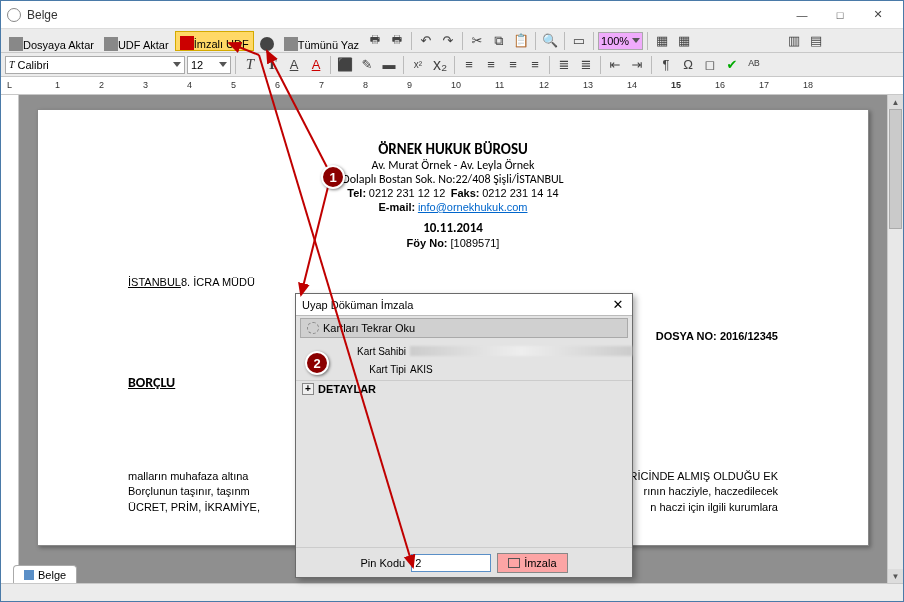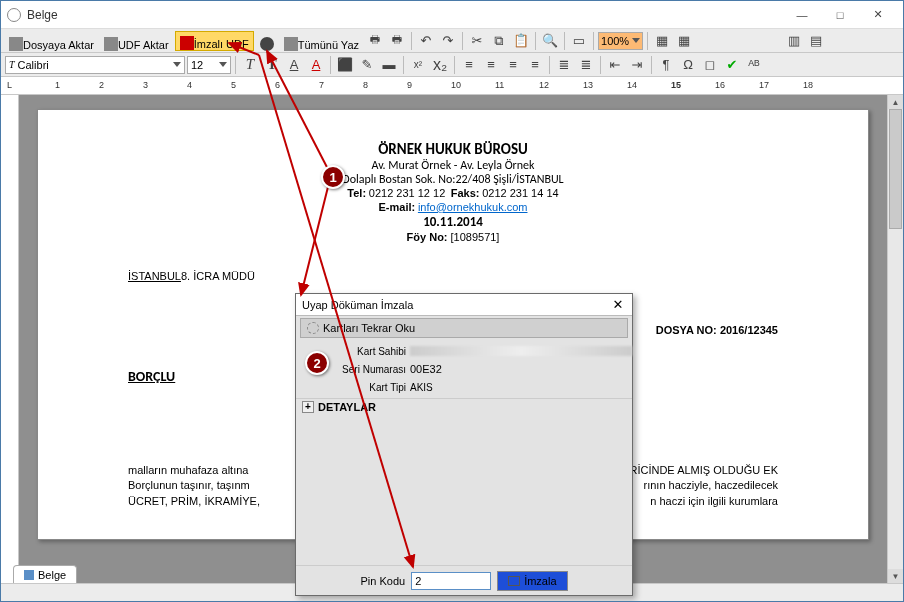--- a/index.html
+++ b/index.html
@@ -7,39 +7,39 @@
 .titlebar{height:28px;background:#fff;display:flex;align-items:center;padding:0 6px;border-bottom:1px solid #ddd}
 .titlebar .ticon{width:14px;height:14px;border:1px solid #888;border-radius:50%;margin-right:6px}
 .titlebar .ttxt{flex:1;color:#333;font-size:12px}
 .titlebar .wbtn{width:38px;height:22px;display:flex;align-items:center;justify-content:center;color:#444;cursor:pointer}
 .toolbar1{height:24px;background:#ececec;display:flex;align-items:center;padding:0 4px;gap:2px;border-bottom:1px solid #c8c8c8}
 .tbtn{display:flex;align-items:flex-end;height:20px;padding:0 4px;cursor:pointer;gap:0}
 .tbtn .ic{width:14px;height:14px;background:#888;display:inline-block}
 .tbtn.hl{background:#ffd966;border:1px solid #d4aa00}
 .tbtn .ic.red{background:#c00}
 .sep{width:1px;height:18px;background:#bbb;margin:0 2px}
-.zoom{display:flex;align-items:center;border:1px solid #aaa;height:18px;padding:0 2px;background:#fdba74}
+.zoom{display:flex;align-items:center;border:1px solid #aaa;height:18px;padding:0 2px;background:#f0abfc}
 .zoom .zd{border-left:4px solid transparent;border-right:4px solid transparent;border-top:5px solid #555;margin-left:3px}
 .toolbar2{height:24px;background:#ececec;display:flex;align-items:center;padding:0 4px;gap:2px;border-bottom:1px solid #c8c8c8}
 .fontsel{border:1px solid #aaa;height:18px;background:#fff;display:flex;align-items:center;padding:0 3px}
 .fontsel .fd{border-left:4px solid transparent;border-right:4px solid transparent;border-top:5px solid #555;margin-left:3px}
 .ibtn{width:20px;height:20px;display:flex;align-items:center;justify-content:center;cursor:pointer;color:#444;font-size:13px}
 .ruler{height:18px;background:#fff;border-bottom:1px solid #c8c8c8;display:flex;align-items:center;font-size:9px;color:#333;position:relative;overflow:hidden;padding-left:34px}
 .ruler .rl{position:relative;width:100%;height:100%}
 .workarea{position:absolute;top:94px;left:0;right:0;bottom:18px;background:#8f8f8f;display:flex}
 .vruler{width:18px;background:#fff;border-right:1px solid #c8c8c8}
 .docwrap{flex:1;overflow:hidden;position:relative}
 .page{position:absolute;left:18px;right:18px;top:14px;background:#fff;border:1px solid #888;box-shadow:2px 2px 4px rgba(0,0,0,.3);padding:30px 90px}
 .vscroll{width:16px;background:#e8e8e8;border-left:1px solid #c8c8c8;position:relative}
 .vscroll .thumb{position:absolute;left:1px;right:1px;top:14px;height:120px;background:#cacaca;border:1px solid #aaa}
 .vscroll .arr{position:absolute;left:0;right:0;height:14px;background:#ddd;display:flex;align-items:center;justify-content:center;font-size:8px;color:#555}
 .statusbar{position:absolute;left:0;right:0;bottom:0;height:18px;background:#ececec;border-top:1px solid #c8c8c8;display:flex;align-items:center}
 .doctab{height:18px;background:#fff;border:1px solid #aaa;border-bottom:none;border-radius:4px 4px 0 0;padding:0 10px;display:flex;align-items:center;margin-left:4px;margin-top:-18px;position:absolute;left:8px;bottom:18px}
 .doctab .tic{width:10px;height:10px;background:#5a8fc7;margin-right:4px}
-.hdr{text-align:center;}
+.hdr{text-align:center;margin-bottom:6px}
 .hdr .firm{font-weight:bold;font-size:15px;font-family:Calibri,Arial}
 .hdr .law{font-size:12px;font-family:Calibri,Arial}
 .hdr .addr{font-size:12px;font-family:Calibri,Arial}
 .hdr .tel{font-size:12px;font-family:Calibri,Arial}
 .hdr .mail{font-size:12px;font-family:Calibri,Arial}
 .hdr .mail a{color:#0066cc;text-decoration:underline}
 .rline{text-align:center;font-weight:bold;font-size:13px;font-family:Calibri,Arial}
 .court{font-weight:normal;font-size:13px;margin-top:24px;font-family:Calibri,Arial}
 .court .ul{text-decoration:underline}
 .dosya{text-align:right;font-weight:bold;font-size:14px;margin-top:38px;font-family:Calibri,Arial}
@@ -56,21 +56,21 @@
 .frow{display:flex;align-items:center;height:18px}
 .frow .lbl{width:114px;text-align:right;padding-right:4px;font-size:10px}
 .frow .val{flex:1;font-size:10px}
 .frow .val.blur{color:#bbb;background:linear-gradient(90deg,#ccc,#eee,#ccc);height:10px;filter:blur(1px)}
 .details{padding:2px 6px;display:flex;align-items:center;gap:4px;font-weight:bold;font-size:11px;border-top:1px solid #ccc}
 .details .pm{width:12px;height:12px;border:1px solid #888;display:flex;align-items:center;justify-content:center;font-size:10px;line-height:1;cursor:pointer;background:#f0f0f0}
 .dlg-body{height:150px}
 .dlg-foot{height:30px;display:flex;align-items:center;justify-content:center;gap:6px;background:#e3e3e3;border-top:1px solid #ccc}
 .dlg-foot .pl{font-size:11px}
 .dlg-foot input{width:80px;height:18px;border:1px solid #5a8fc7;padding:0 3px;font-size:11px}
-.dlg-foot .sbtn{height:20px;border:1px solid #888;background:#1d4ed8;padding:0 10px;display:flex;align-items:center;gap:4px;cursor:pointer}
+.dlg-foot .sbtn{height:20px;border:1px solid #888;background:#fca5a5;padding:0 10px;display:flex;align-items:center;gap:4px;cursor:pointer}
 .dlg-foot .sbtn .sic{width:12px;height:10px;border:1px solid #555}
 .callout{position:absolute;width:24px;height:24px;background:#8b0000;border:2px solid #fff;border-radius:50%;color:#fff;display:flex;align-items:center;justify-content:center;font-weight:bold;font-size:13px;box-shadow:1px 1px 3px rgba(0,0,0,.5);z-index:20}
 svg.arrows{position:absolute;top:0;left:0;z-index:15;pointer-events:none}
 .rnum{font-size:9px;position:absolute}
 </style>
 </head>
 <body>
 
 <div class="titlebar">
   <span class="ticon"></span>
@@ -271,24 +271,20 @@
   <div class="dlg-row kbtn">
     <span class="lic"></span>
     <span>Kartları Tekrar Oku</span>
   </div>
   <div class="dlg-form">
     <div class="frow">
       <span class="lbl">Kart Sahibi</span>
       <span class="val blur"></span>
     </div>
     <div class="frow">
-      <span class="lbl">Seri Numarası</span>
-      <span class="val"><span>00E32</span><span class="blur" style="display:inline-block;width:110px;height:9px;vertical-align:middle;margin-left:2px"></span></span>
-    </div>
-    <div class="frow">
       <span class="lbl">Kart Tipi</span>
       <span class="val">AKIS</span>
     </div>
   </div>
   <div class="details">
     <span class="pm">+</span>
     <span>DETAYLAR</span>
   </div>
   <div class="dlg-body"></div>
   <div class="dlg-foot">

